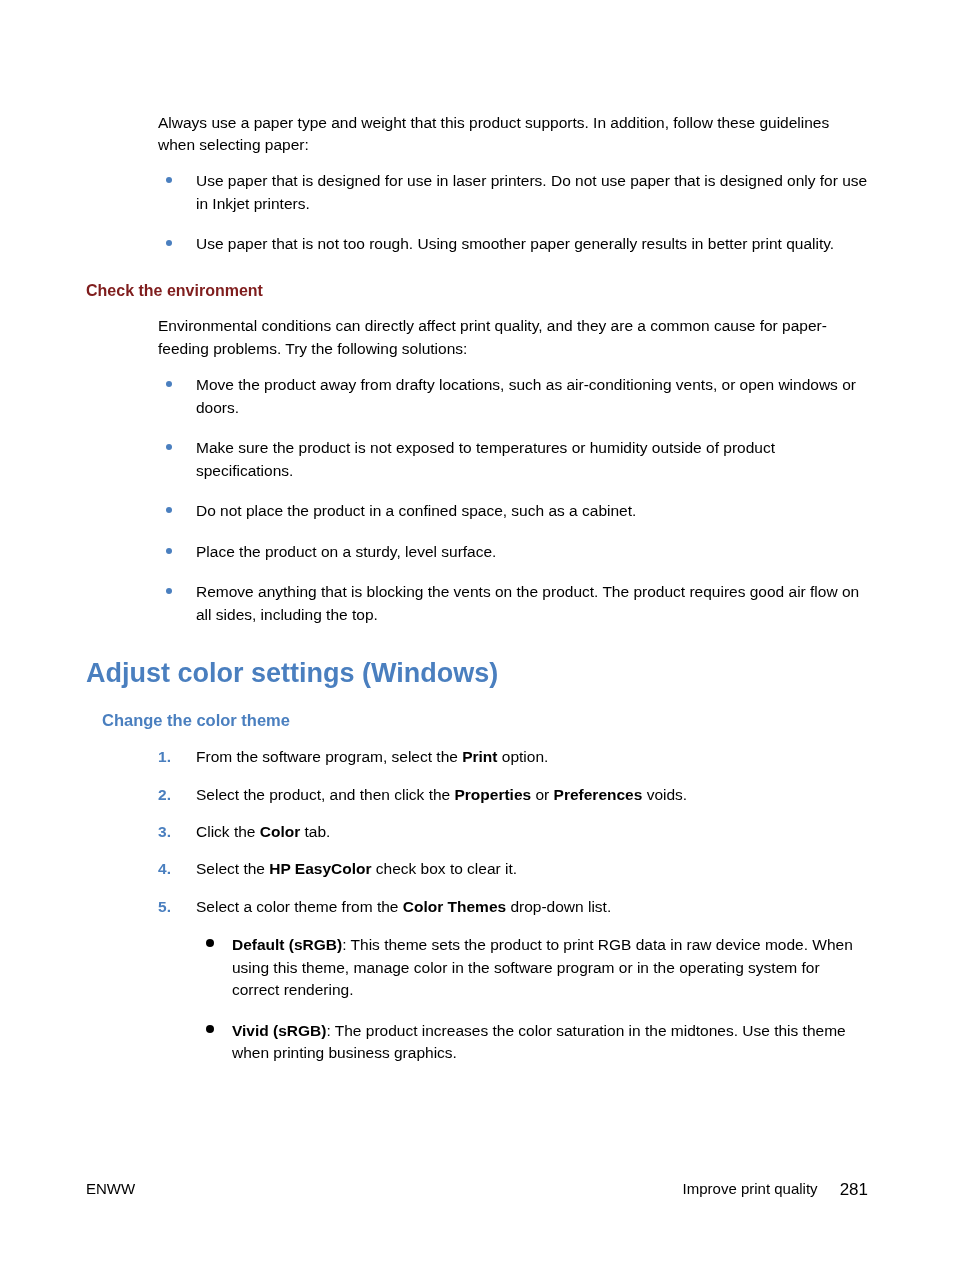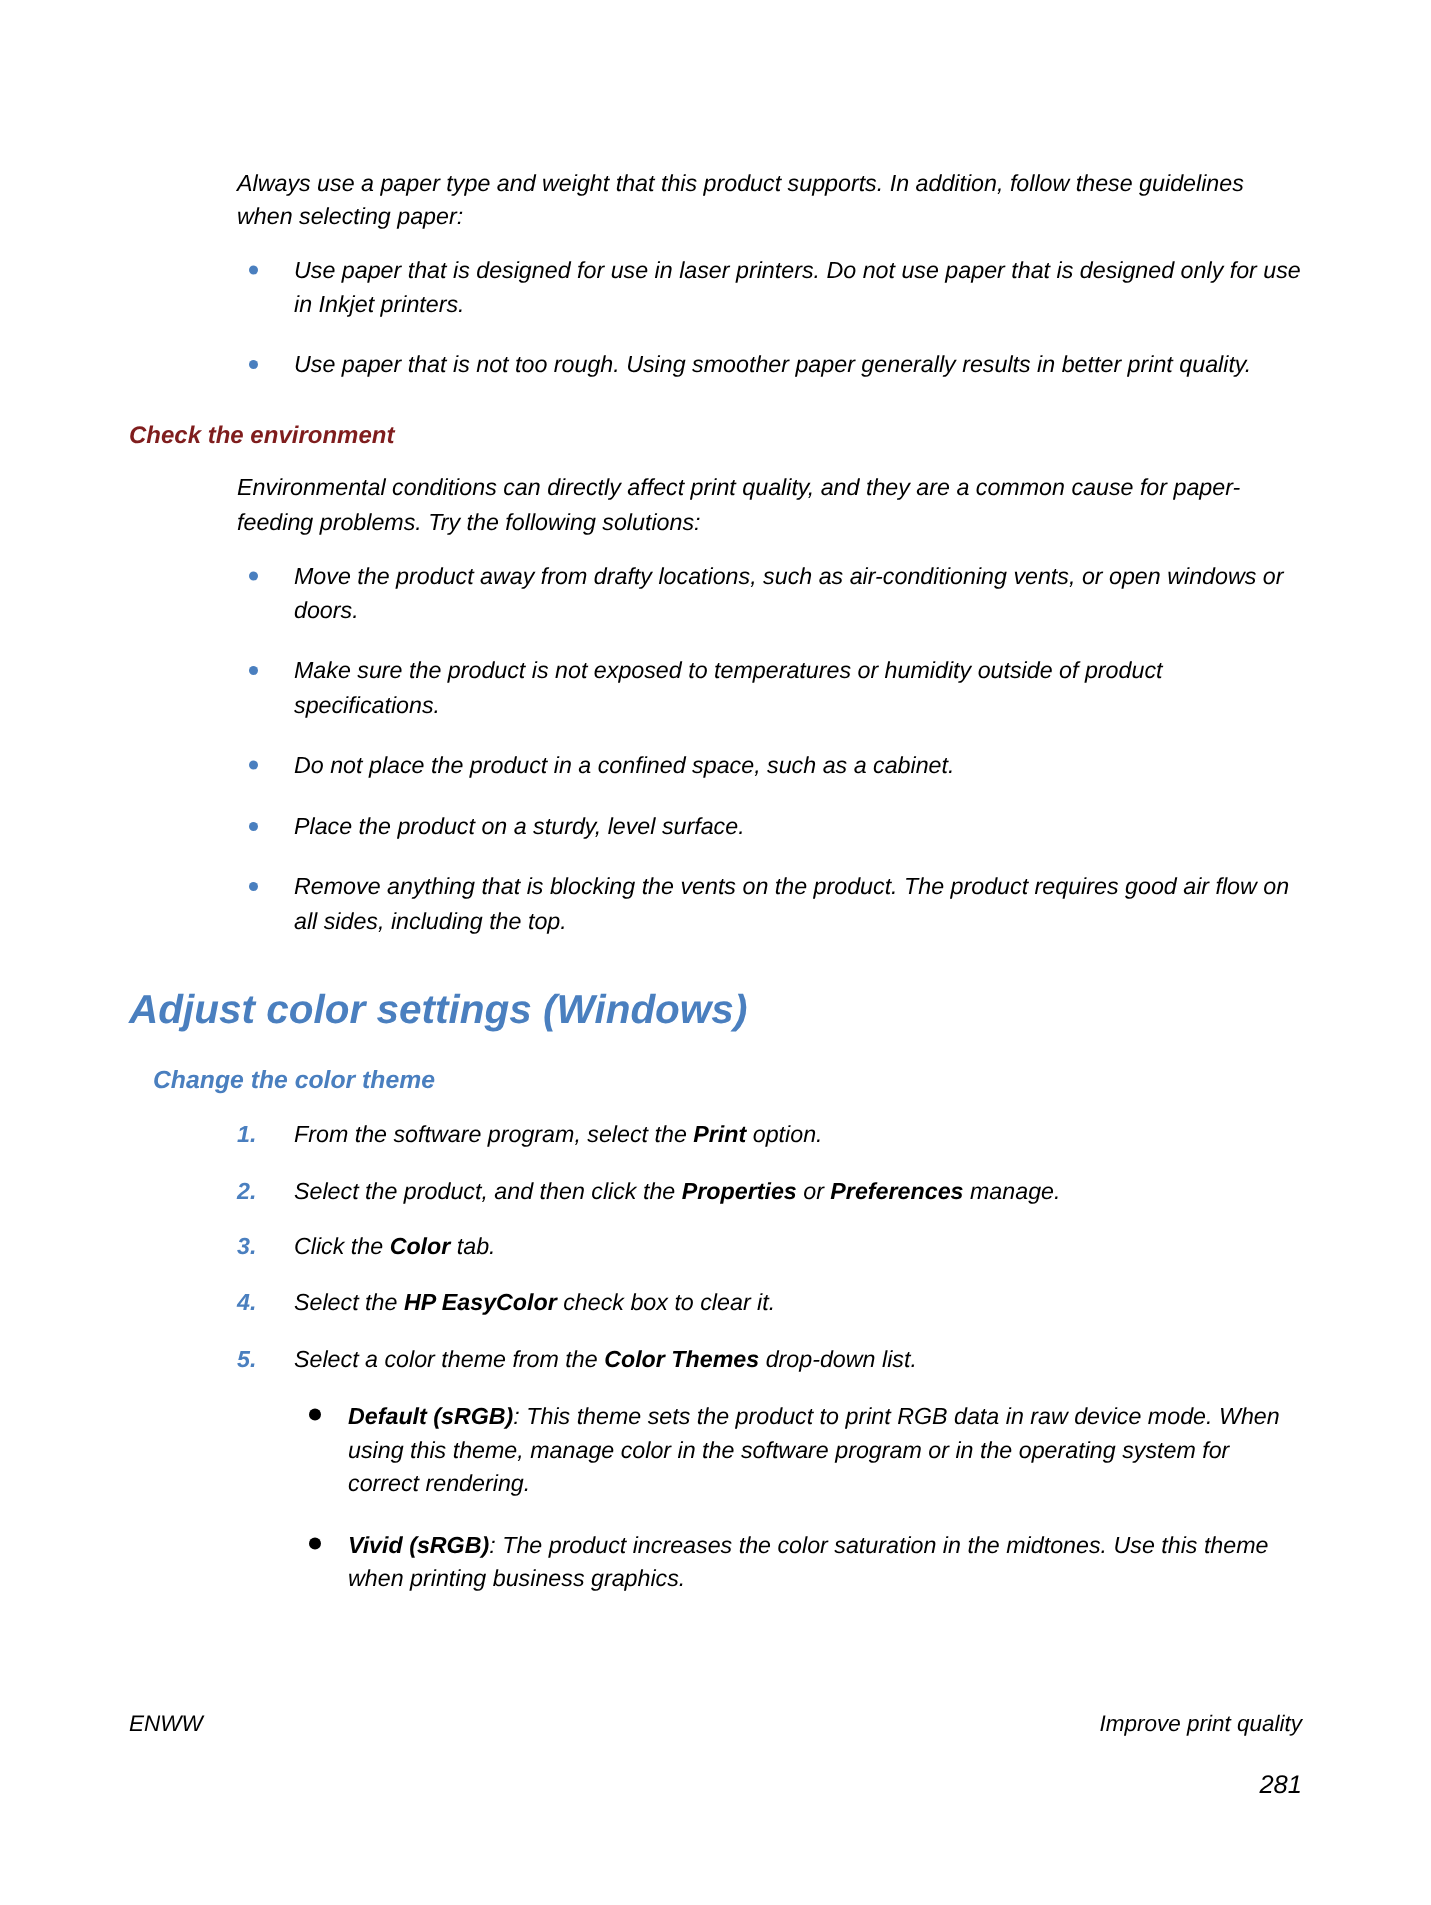--- a/index.html
+++ b/index.html
@@ -10,21 +10,20 @@
     color: #000;
     width: 954px;
     height: 1270px;
     position: relative;
   }
   .page {
     padding: 96px 86px 76px 86px;
     box-sizing: border-box;
     height: 100%;
     position: relative;
-    font-style: italic;
   }
   .intro {
     margin-left: 72px;
     font-size: 15.5px;
     line-height: 1.45;
     margin-bottom: 14px;
   }
   ul.bullets {
     list-style: none;
     margin: 0 0 0 72px;
@@ -117,22 +116,21 @@
     right: 86px;
     bottom: 70px;
     font-size: 15px;
     display: flex;
     justify-content: space-between;
     align-items: baseline;
   }
   .footer .right {
     display: flex;
     gap: 22px;
-    align-items: flex-end;
-    flex-direction: column;
+    align-items: flex-start;
   }
   .pagenum {
     font-size: 17px;
   }
 </style>
 </head>
 <body>
 
 <div class="page">
 
@@ -154,21 +152,21 @@
     <li>Place the product on a sturdy, level surface.</li>
     <li>Remove anything that is blocking the vents on the product. The product requires good air flow on all sides, including the top.</li>
   </ul>
 
   <div class="h0">Adjust color settings (Windows)</div>
 
   <div class="h2">Change the color theme</div>
 
   <ol class="steps">
     <li><span>From the software program, select the </span><span class="bold">Print</span><span> option.</span></li>
-    <li><span>Select the product, and then click the </span><span class="bold">Properties</span><span> or </span><span class="bold">Preferences</span><span> manage.</span></li>
+    <li><span>Select the product, and then click the </span><span class="bold">Properties</span><span> or </span><span class="bold">Preferences</span><span> voids.</span></li>
     <li><span>Click the </span><span class="bold">Color</span><span> tab.</span></li>
     <li><span>Select the </span><span class="bold">HP EasyColor</span><span> check box to clear it.</span></li>
     <li><span>Select a color theme from the </span><span class="bold">Color Themes</span><span> drop-down list.</span>
       <ul class="sub">
         <li><span class="bold">Default (sRGB)</span><span>: This theme sets the product to print RGB data in raw device mode. When using this theme, manage color in the software program or in the operating system for correct rendering.</span></li>
         <li><span class="bold">Vivid (sRGB)</span><span>: The product increases the color saturation in the midtones. Use this theme when printing business graphics.</span></li>
       </ul>
     </li>
   </ol>
 

